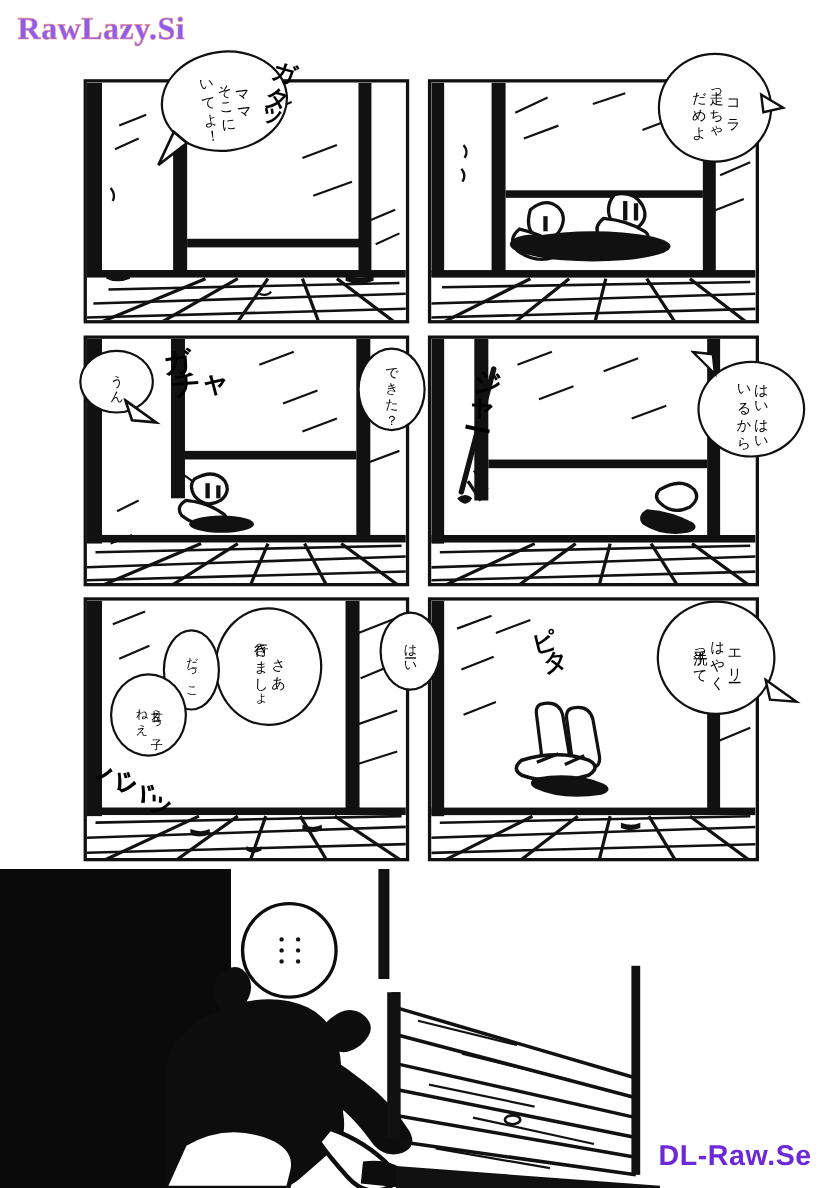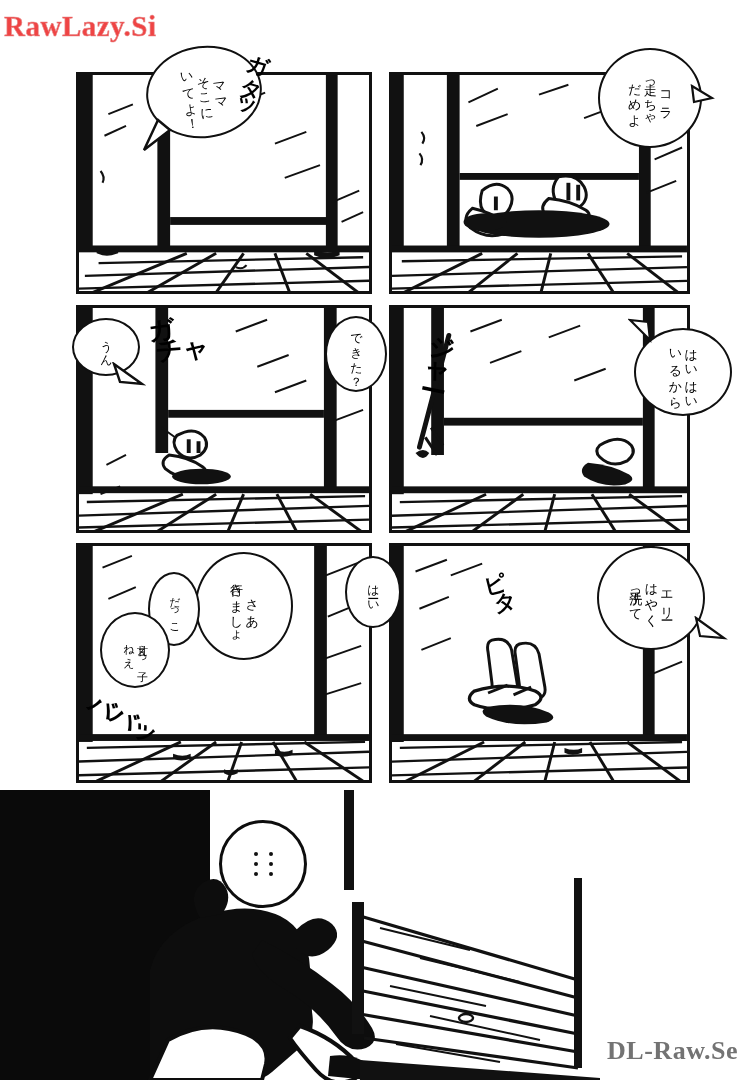--- a/index.html
+++ b/index.html
@@ -17,40 +17,40 @@
 
   #page {
     position: absolute;
     inset: 0;
     background: #ffffff;
   }
 
   
   .wm-top {
     position: absolute;
-    left: 4px;
+    left: 16px;
     top: 10px;
     font-family: "Liberation Serif", serif;
     font-weight: bold;
     font-size: 29px;
     letter-spacing: 0.5px;
-    color: #ef4444;
+    color: #8b5cf6;
     -webkit-text-stroke: 0.6px #e88c8c;
     z-index: 40;
     white-space: nowrap;
   }
   .wm-bottom {
     position: absolute;
     right: 12px;
     bottom: 14px;
-    font-family: Liberation Serif, serif;
+    font-family: Liberation Sans, sans-serif;
     font-weight: bold;
     font-size: 26px;
     letter-spacing: 0.5px;
-    color: #737373;
+    color: #6d28d9;
     z-index: 40;
     white-space: nowrap;
   }
 
   
   .panel {
     position: absolute;
     background: #ffffff;
     border: 3px solid #111111;
     box-sizing: border-box;

